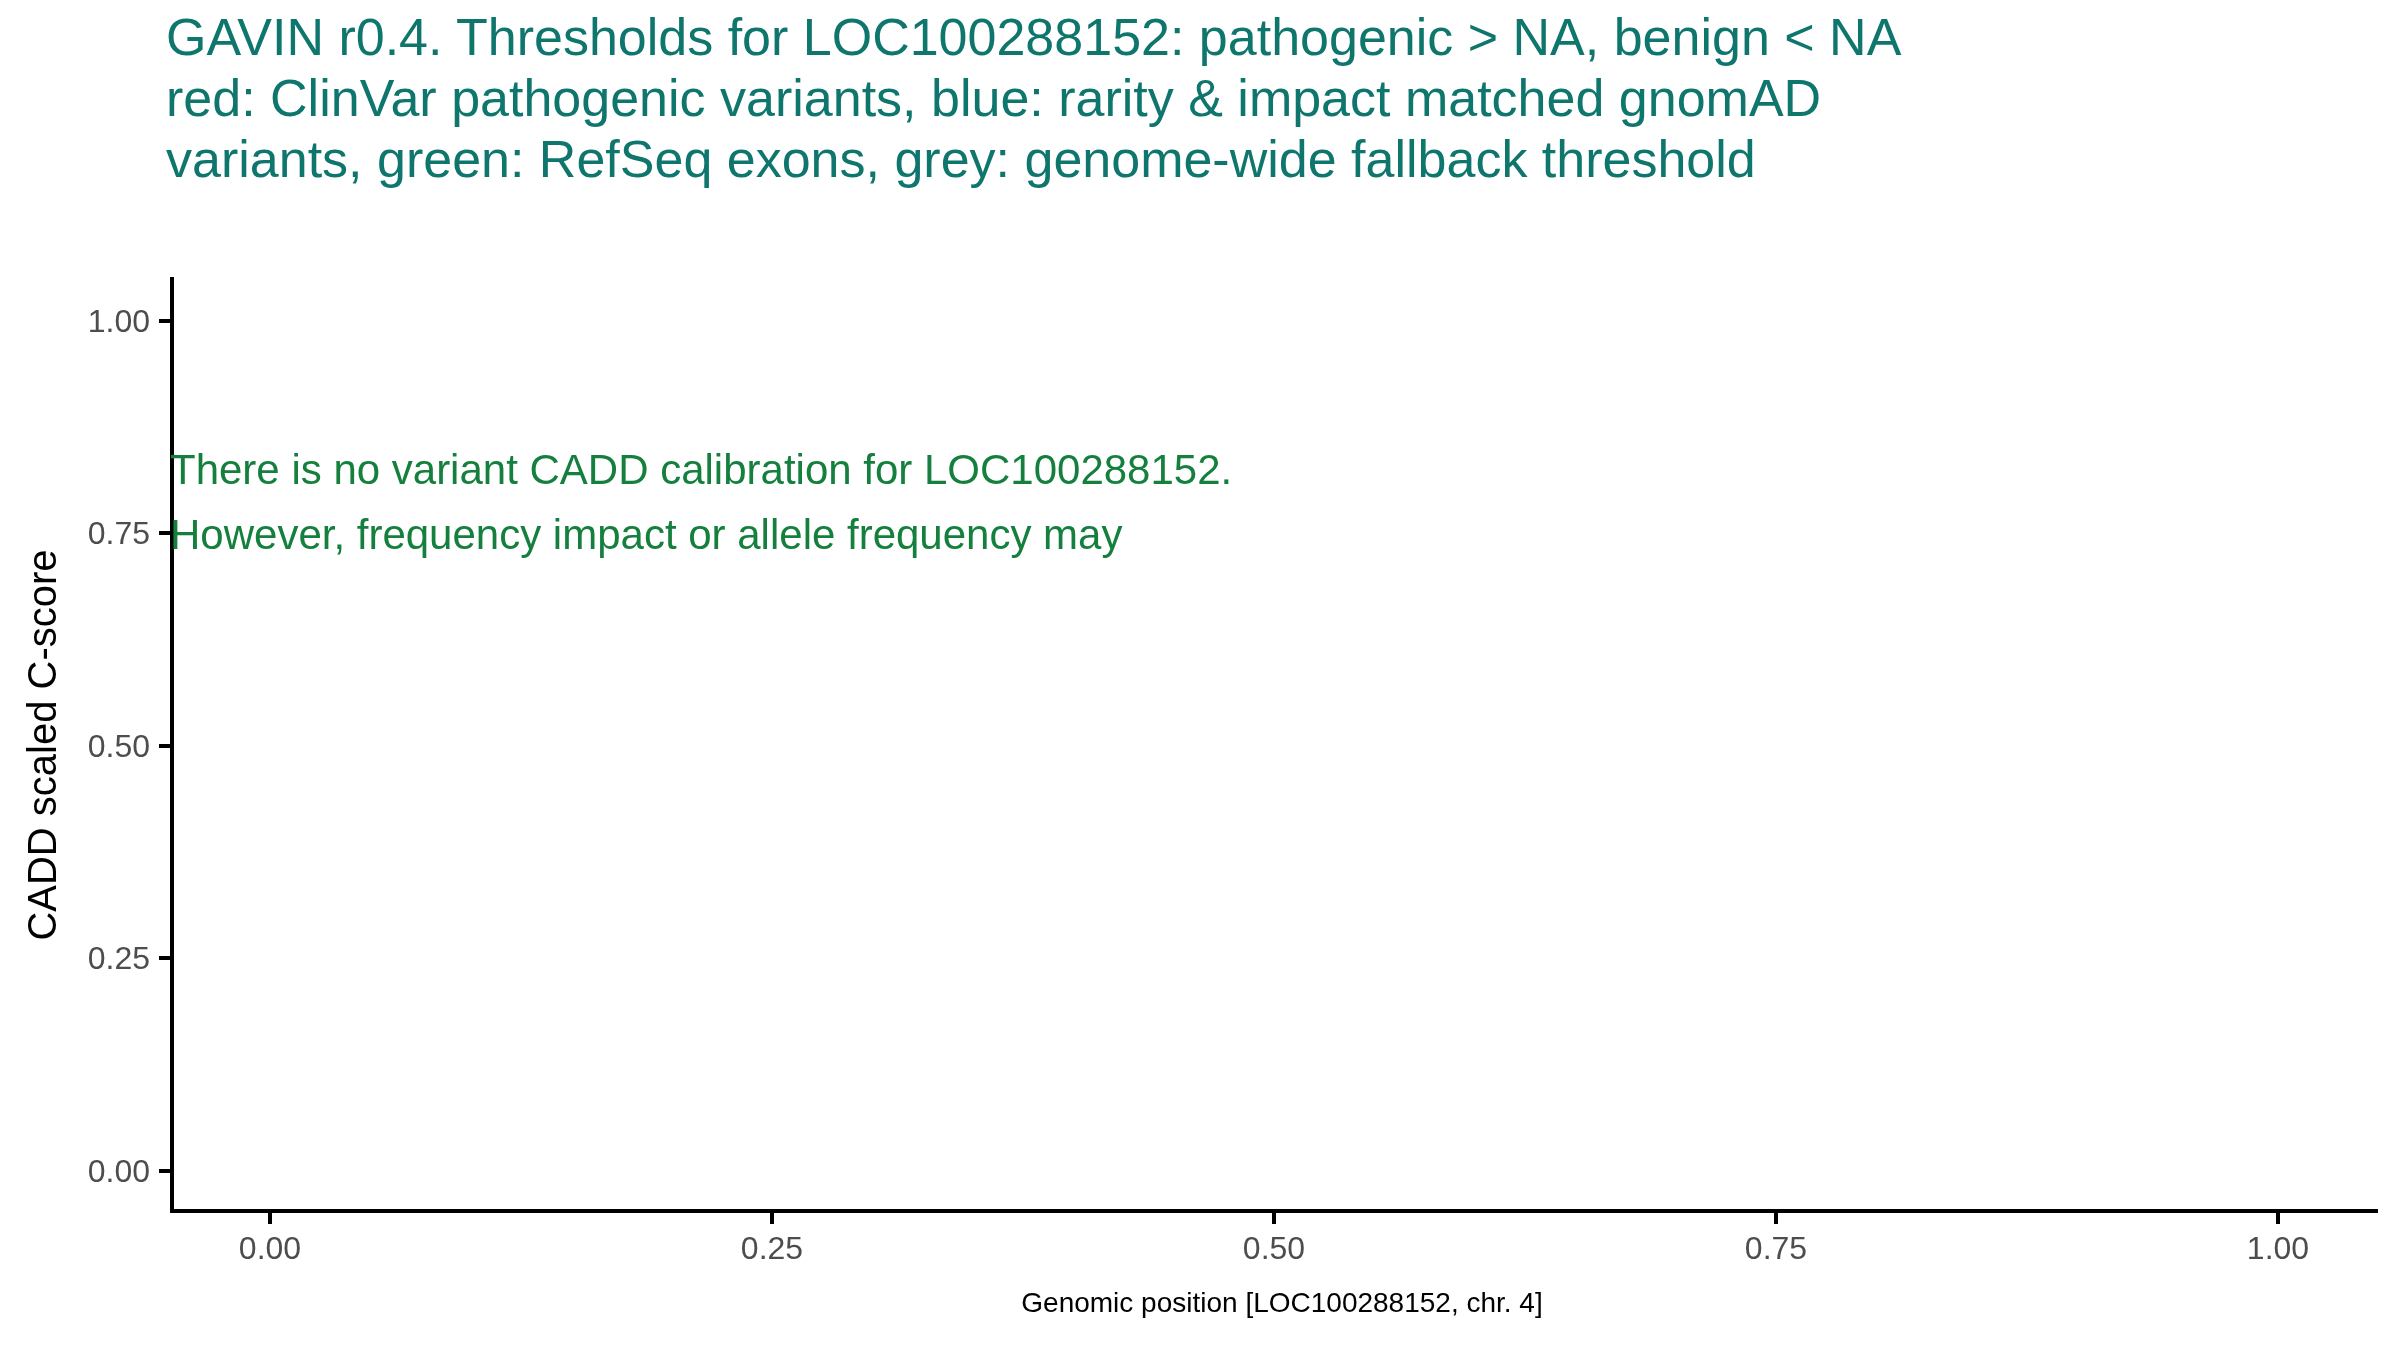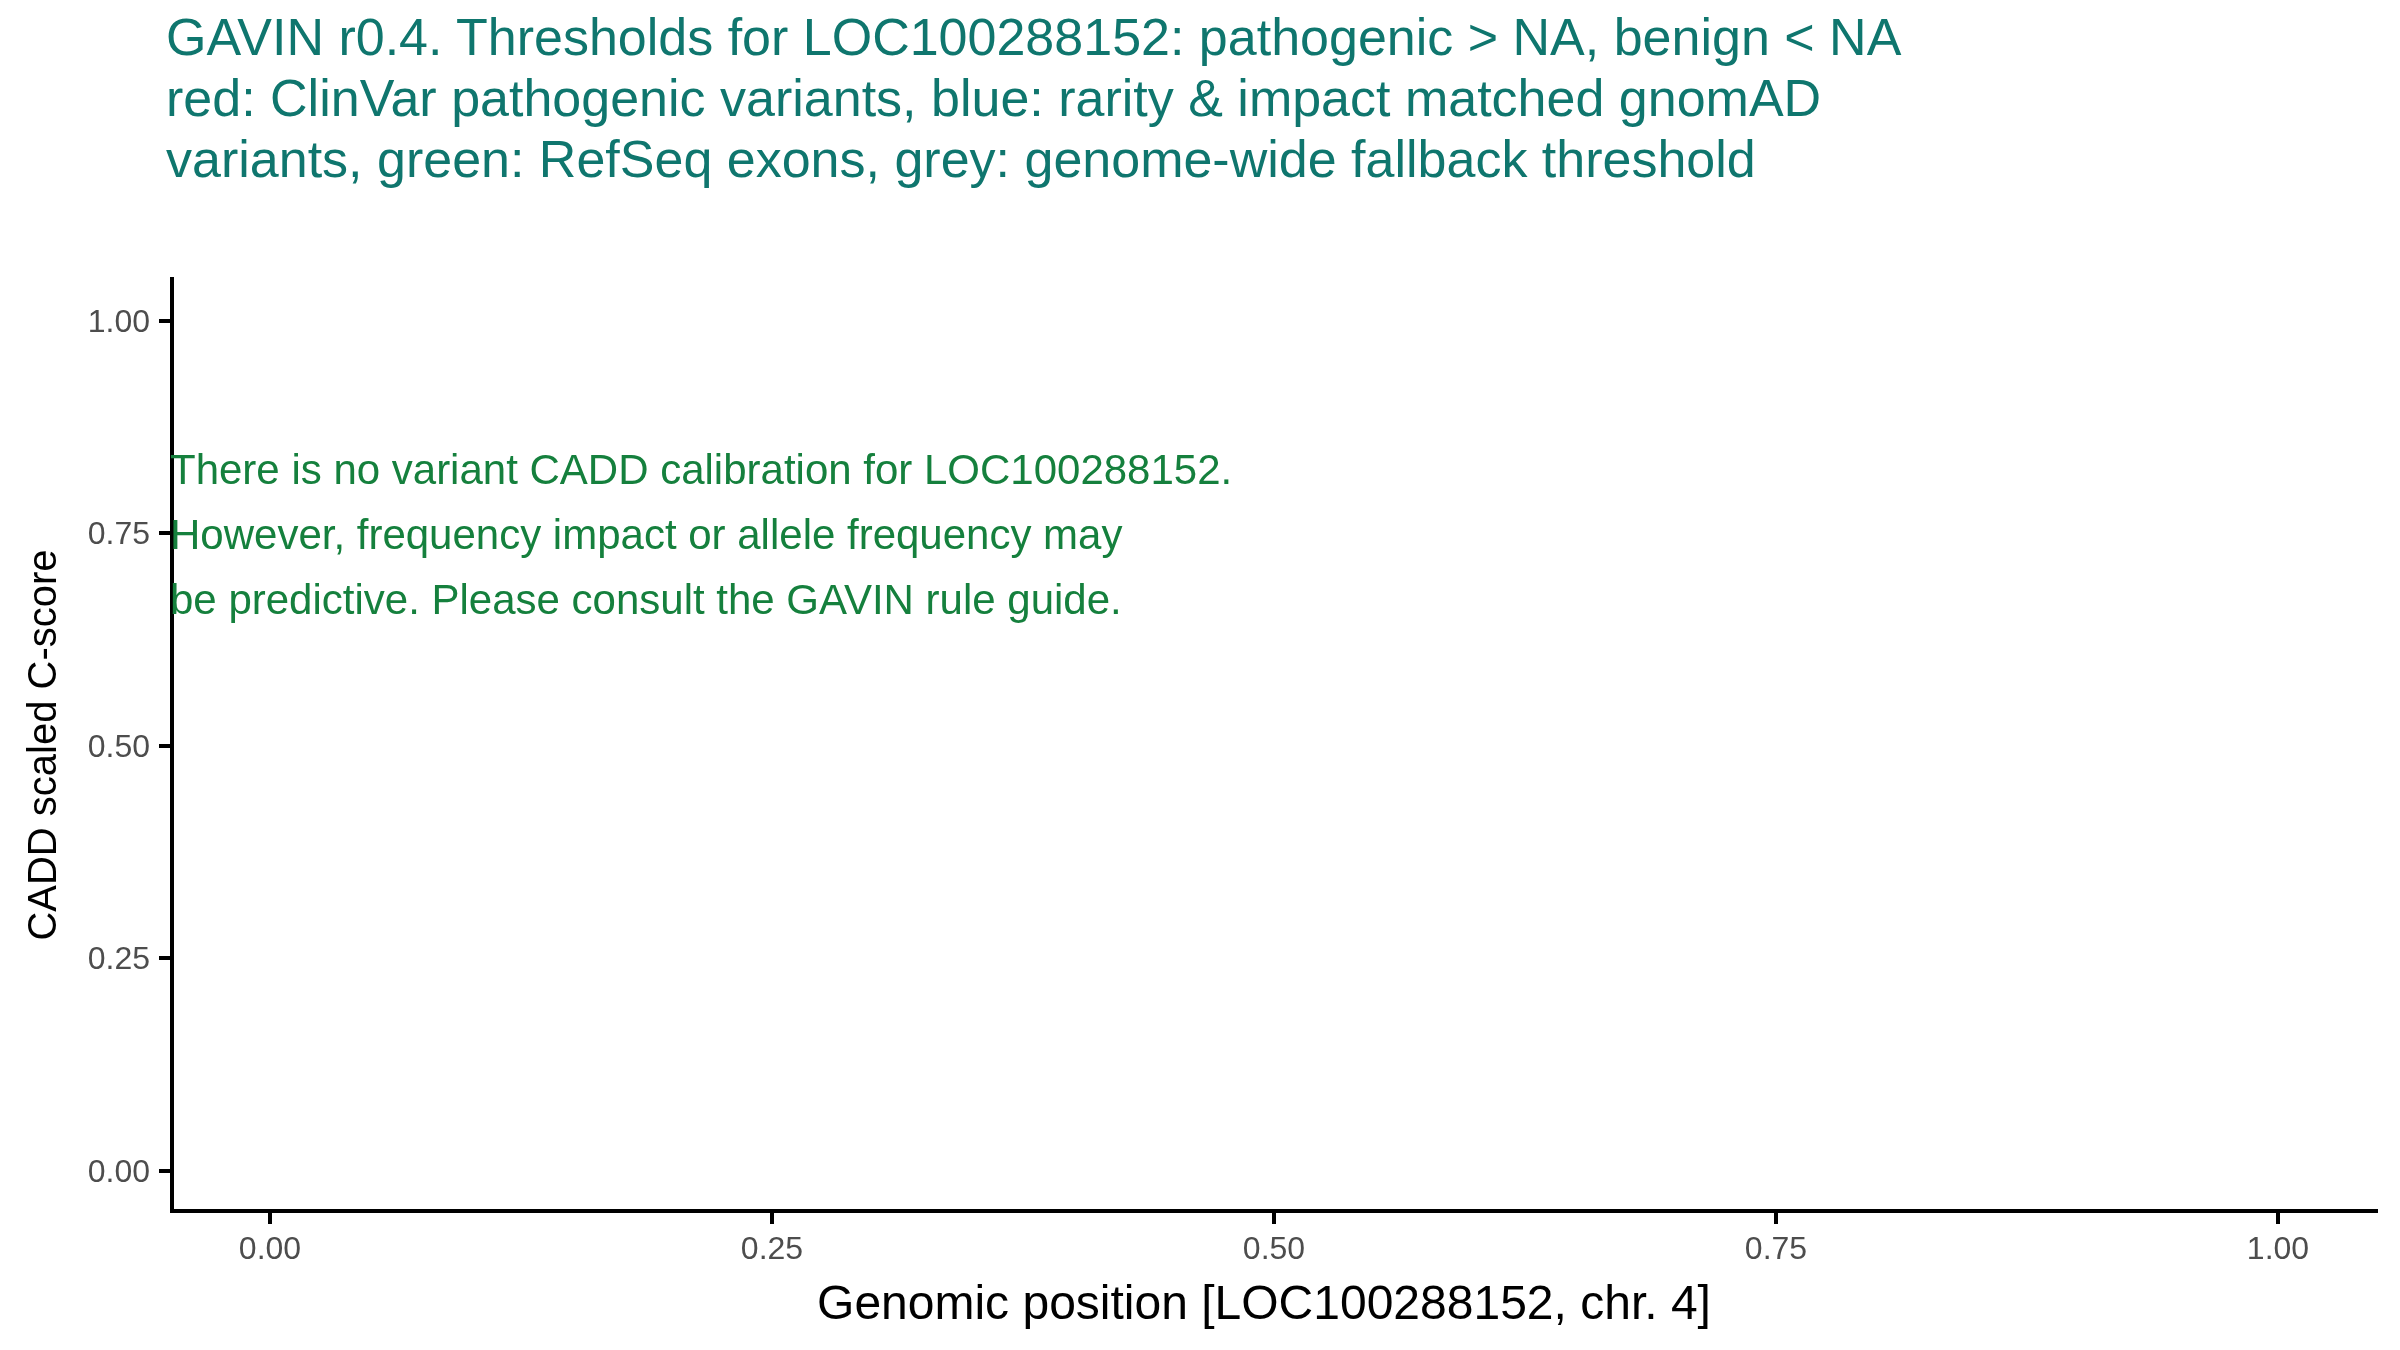--- a/index.html
+++ b/index.html
@@ -67,25 +67,25 @@
     position: absolute;
     top: 1232px;
     width: 160px;
     text-align: center;
     font-size: 32px;
     line-height: 32px;
     color: #4d4d4d;
   }
   .x-axis-title {
     position: absolute;
-    left: 160px;
+    left: 178px;
     top: 1279px;
     width: 2208px;
     text-align: center;
-    font-size: 48px;
+    font-size: 28px;
     line-height: 48px;
     color: #000000;
   }
   .y-axis-title {
     position: absolute;
     left: 42px;
     top: 745px;
     transform: translate(-50%, -50%) rotate(-90deg);
     white-space: nowrap;
     font-size: 40px;
@@ -102,21 +102,20 @@
     <div>GAVIN r0.4. Thresholds for LOC100288152: pathogenic &gt; NA, benign &lt; NA</div>
     <div>red: ClinVar pathogenic variants, blue: rarity &amp; impact matched gnomAD</div>
     <div>variants, green: RefSeq exons, grey: genome-wide fallback threshold</div>
   </div>
 
   <div class="panel"></div>
 
   <div class="annotation">
     <div>There is no variant CADD calibration for LOC100288152.</div>
     <div>However, frequency impact or allele frequency may</div>
-    <div>be predictive. Please consult the GAVIN rule guide.</div>
   </div>
 
   <div class="ytick-mark" style="top:319px"></div>
   <div class="ytick-mark" style="top:531px"></div>
   <div class="ytick-mark" style="top:744px"></div>
   <div class="ytick-mark" style="top:956px"></div>
   <div class="ytick-mark" style="top:1169px"></div>
 
   <div class="ytick-label" style="top:303px">1.00</div>
   <div class="ytick-label" style="top:515px">0.75</div>

